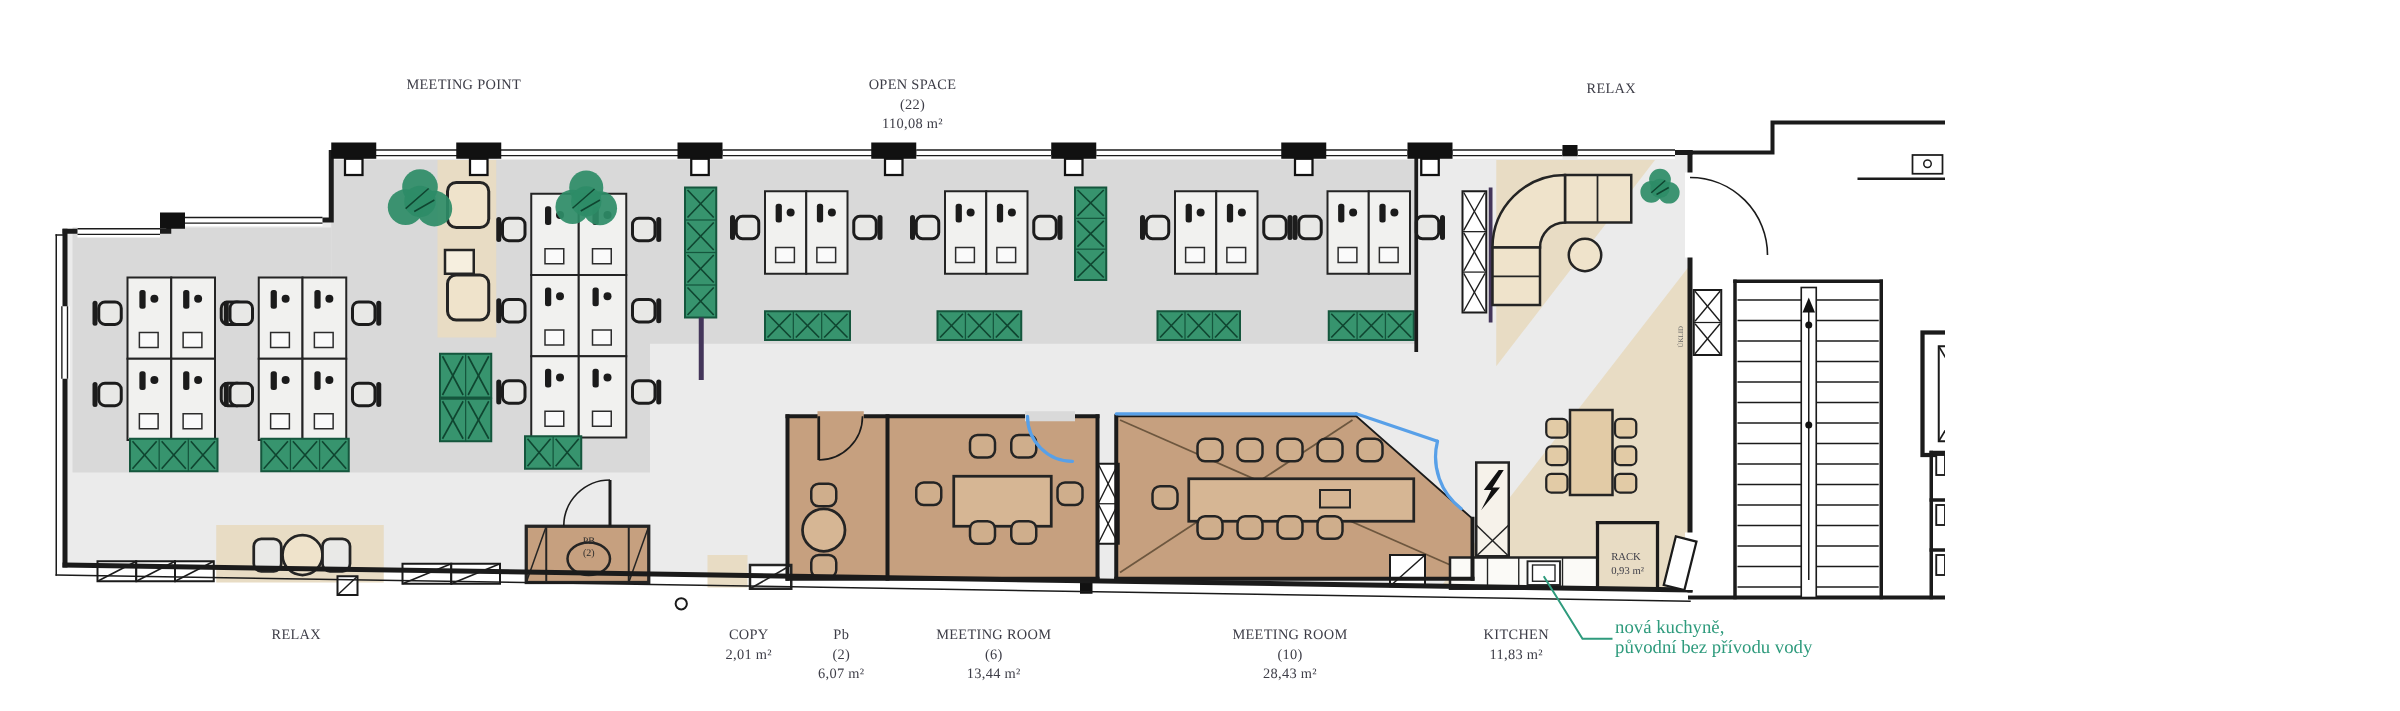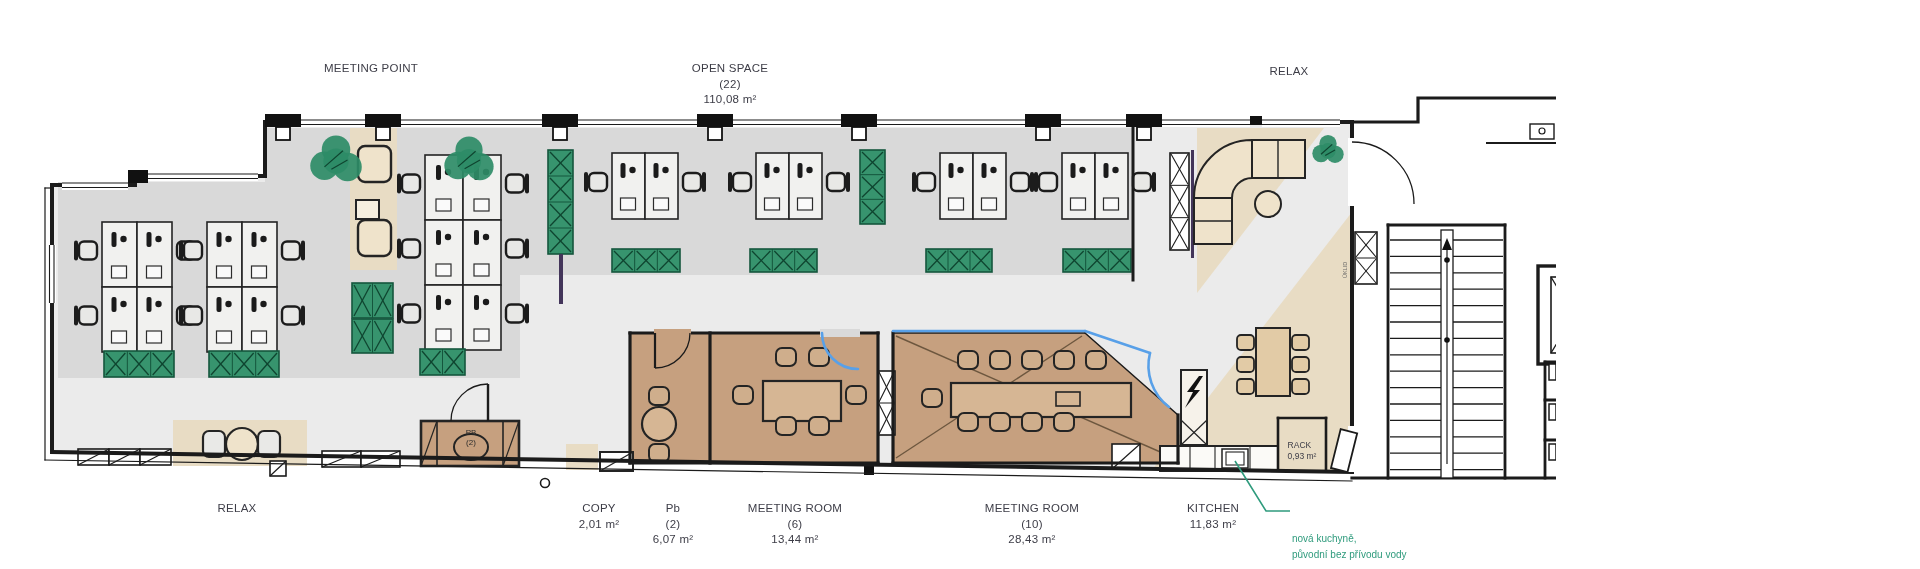--- a/index.html
+++ b/index.html
@@ -1,25 +1,25 @@
 <!DOCTYPE html>
 <html><head>
 <meta charset="utf-8">
 <style>
   html,body{margin:0;padding:0;background:#ffffff;}
   .plan{position:relative;width:1556px;height:569px;background:#fff;overflow:hidden;
-        font-family:Liberation Sans, sans-serif;}
+        font-family:Liberation Serif, serif;}
   #plan-svg{position:absolute;left:0;top:0;}
   .lbl{position:absolute;transform:translateX(-50%);text-align:center;
        font-size:11.5px;line-height:15.5px;color:#3d3d47;letter-spacing:.25px;white-space:nowrap;}
   .lbl-small{position:absolute;transform:translateX(-50%);text-align:left;
        font-size:8.5px;line-height:11px;color:#3d3d47;white-space:nowrap;}
   .lbl-tiny{position:absolute;transform:translateX(-50%);text-align:center;
        font-size:8px;line-height:10px;color:#2b2b2b;white-space:nowrap;}
-  .note{position:absolute;font-size:10px;line-height:15.5px;color:#2f9b7d;white-space:nowrap;text-align:left;margin-top:36px;}
+  .note{position:absolute;font-size:15px;line-height:15.5px;color:#2f9b7d;white-space:nowrap;text-align:left;}
   .uklid{position:absolute;font-size:5.5px;color:#666;transform:rotate(-90deg);transform-origin:left top;white-space:nowrap;}
 </style>
 </head>
 <body>
 
 <div class="plan">
   <svg id="plan-svg" width="1920" height="569" viewBox="0 0 1920 569">
       <g>
         <polygon points="52,185 135,185 135,176 265,176 265,122 1352,122 1352,470 52,452" fill="#ebebeb"></polygon>
         <rect x="58" y="182" width="207" height="196" fill="#d9d9d9"></rect>

